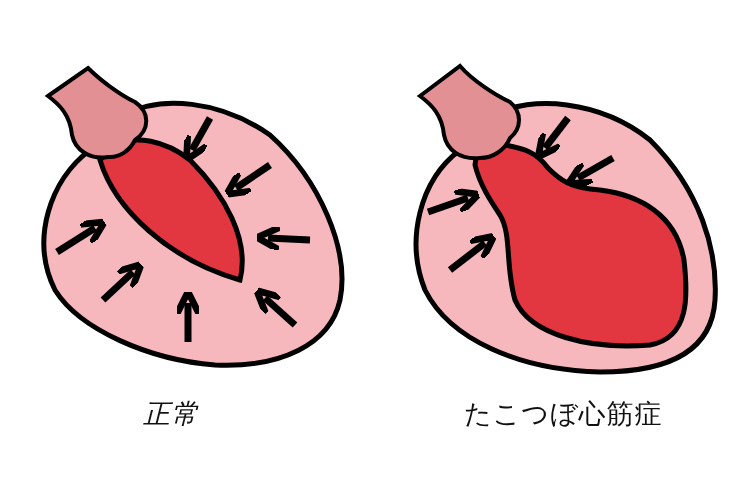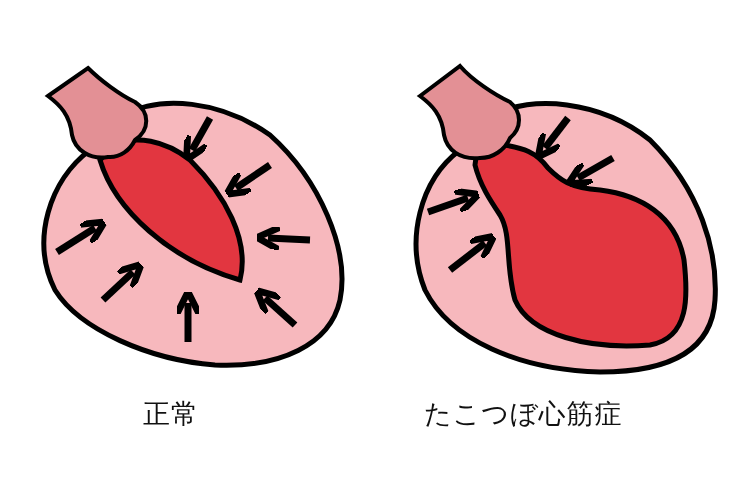--- a/index.html
+++ b/index.html
@@ -1,20 +1,20 @@
 <!DOCTYPE html>
 <html><head>
 <meta charset="utf-8">
 <style>
   html, body { margin: 0; padding: 0; background: #ffffff; }
   body { width: 750px; height: 500px; position: relative; overflow: hidden; font-family: "DejaVu Sans", sans-serif; }
   svg.art { position: absolute; left: 0; top: 0; }
   .label { position: absolute; font-size: 27px; color: #111; letter-spacing: 1px; }
-  #lbl-normal { left: 143px; top: 396px; }
-  #lbl-takotsubo { left: 424px; top: 396px; }
+  #lbl-normal { left: 143px; top: 396px; font-style: italic; }
+  #lbl-takotsubo { left: 464px; top: 396px; }
 </style>
 </head>
 <body>
 
 <svg class="art" width="750" height="500" viewBox="0 0 750 500">
   <defs>
     <marker id="ah" viewBox="0 0 10 10" refX="5" refY="5" markerWidth="3.2" markerHeight="3.2" orient="auto">
       <path d="M0,0 L10,5 L0,10" fill="none" stroke="#000" stroke-width="3" stroke-linejoin="miter"></path>
     </marker>
   </defs>

